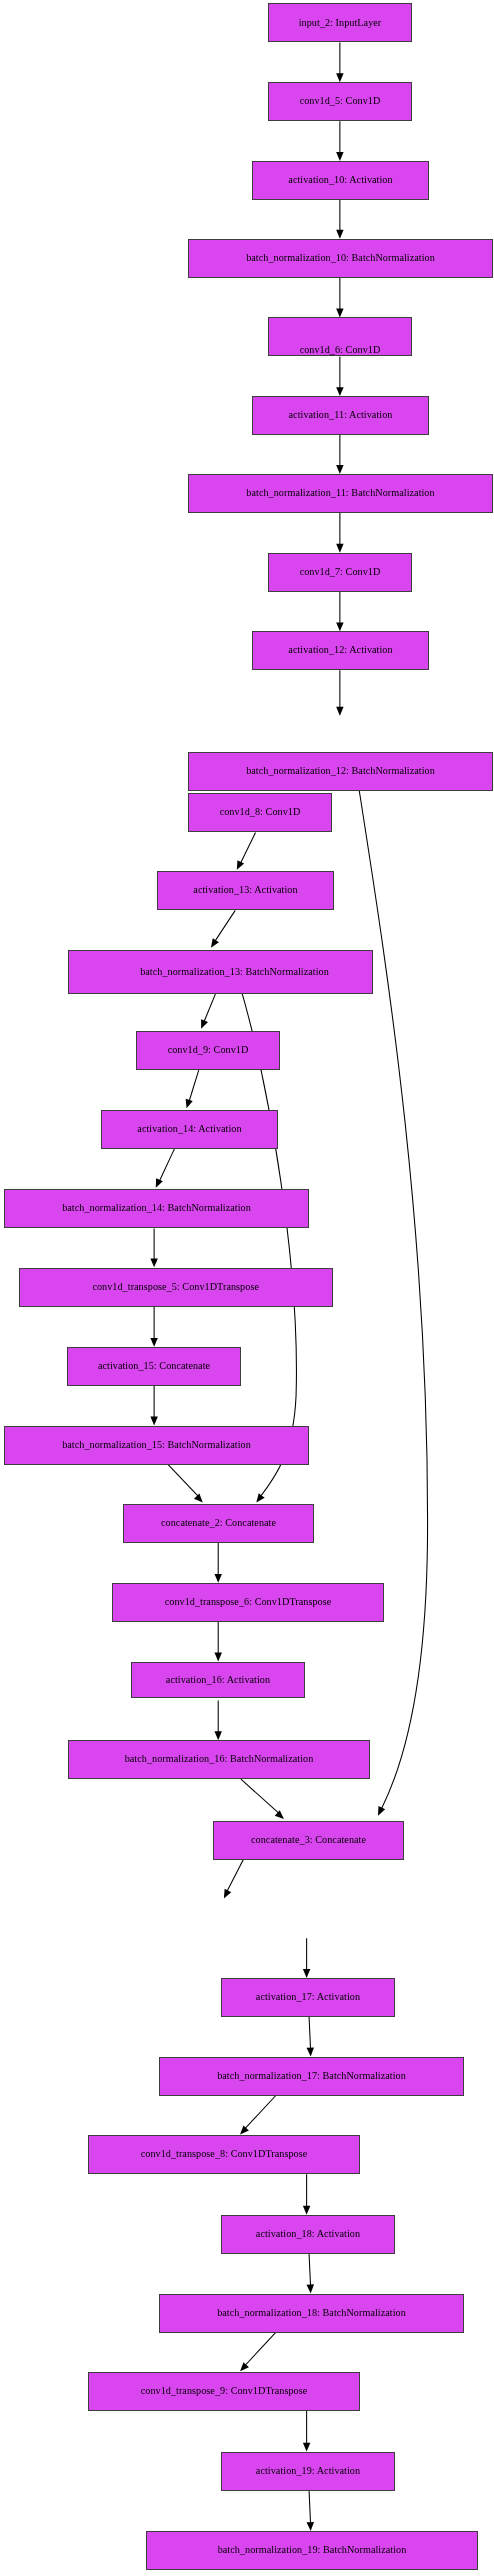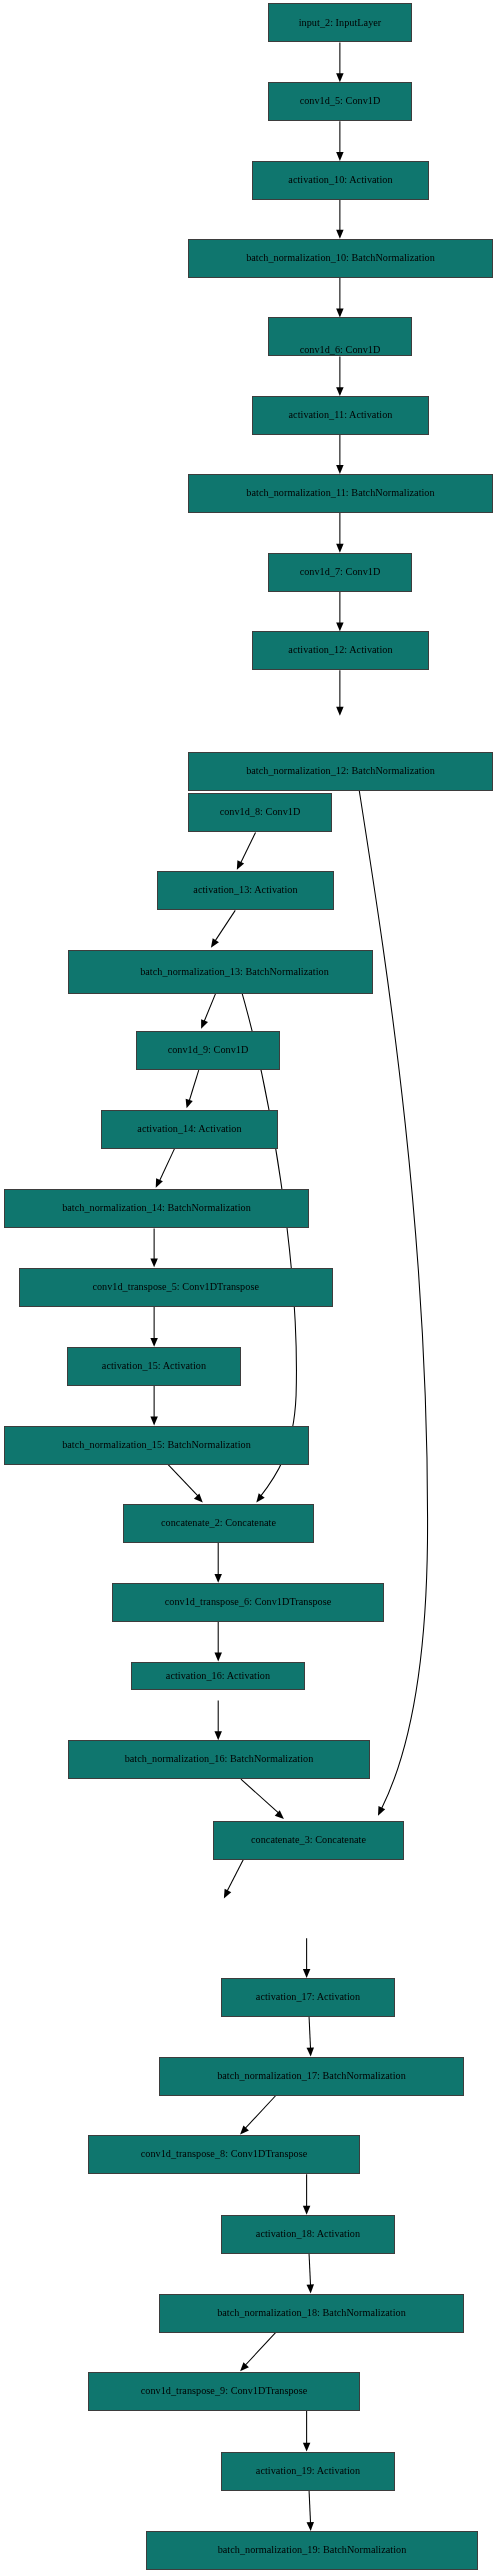--- a/index.html
+++ b/index.html
@@ -27,21 +27,21 @@
     position: absolute;
     left: 0;
     top: 0;
     width: 494px;
     height: 2576px;
   }
   .node {
     position: absolute;
     box-sizing: border-box;
     border: 1.1px solid #3d3d3d;
-    background: #0f766e;
+    background: #d946ef;
     display: flex;
     align-items: center;
     justify-content: center;
     white-space: nowrap;
     color: #000000;
     font-size: 10.2px;
     line-height: 1;
     letter-spacing: 0.04px;
   }
   .node-label {
@@ -237,32 +237,32 @@
       <div class="node" style="left: 101px; top: 1110px; width: 177px; height: 39px;">
         <span class="node-label">activation_14: Activation</span>
       </div>
       <div class="node" style="left: 4px; top: 1189px; width: 305px; height: 39px;">
         <span class="node-label">batch_normalization_14: BatchNormalization</span>
       </div>
       <div class="node" style="left: 18.7px; top: 1268px; width: 314px; height: 39px;">
         <span class="node-label">conv1d_transpose_5: Conv1DTranspose</span>
       </div>
       <div class="node" style="left: 67px; top: 1347px; width: 174px; height: 39px;">
-        <span class="node-label">activation_15: Activation</span>
+        <span class="node-label">activation_15: Concatenate</span>
       </div>
       <div class="node" style="left: 4px; top: 1426px; width: 305px; height: 39px;">
         <span class="node-label">batch_normalization_15: BatchNormalization</span>
       </div>
       <div class="node" style="left: 123px; top: 1504px; width: 191px; height: 39px;">
         <span class="node-label">concatenate_2: Concatenate</span>
       </div>
       <div class="node" style="left: 112px; top: 1583px; width: 272px; height: 39px;">
         <span class="node-label">conv1d_transpose_6: Conv1DTranspose</span>
       </div>
-      <div class="node" style="left: 131px; top: 1662px; width: 174px; height: 28px;">
+      <div class="node" style="left: 131px; top: 1662px; width: 174px; height: 36px;">
         <span class="node-label">activation_16: Activation</span>
       </div>
       <div class="node" style="left: 68px; top: 1740px; width: 302px; height: 39px;">
         <span class="node-label">batch_normalization_16: BatchNormalization</span>
       </div>
       <div class="node" style="left: 213px; top: 1821px; width: 191px; height: 39px;">
         <span class="node-label">concatenate_3: Concatenate</span>
       </div>
       <div class="node" style="left: 221px; top: 1978px; width: 174px; height: 39px;">
         <span class="node-label">activation_17: Activation</span>

